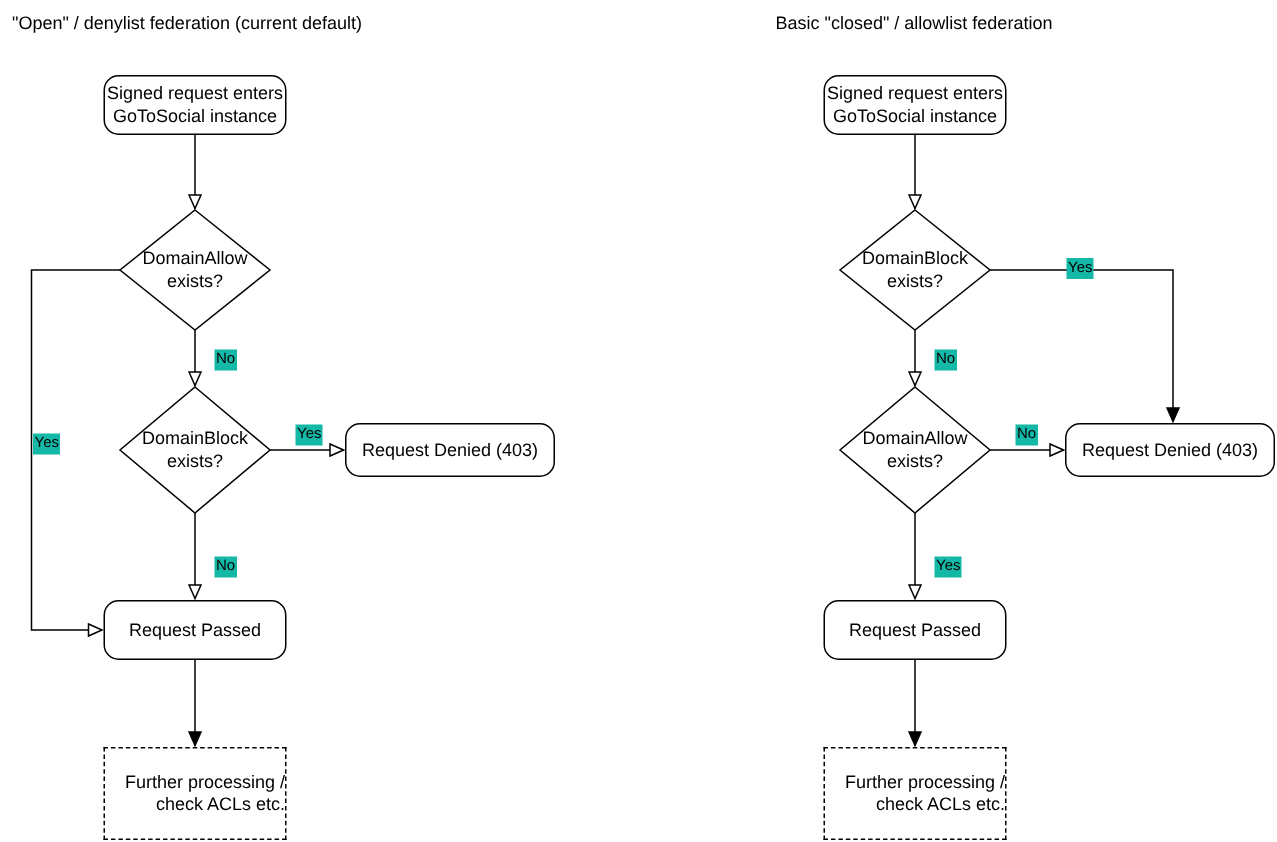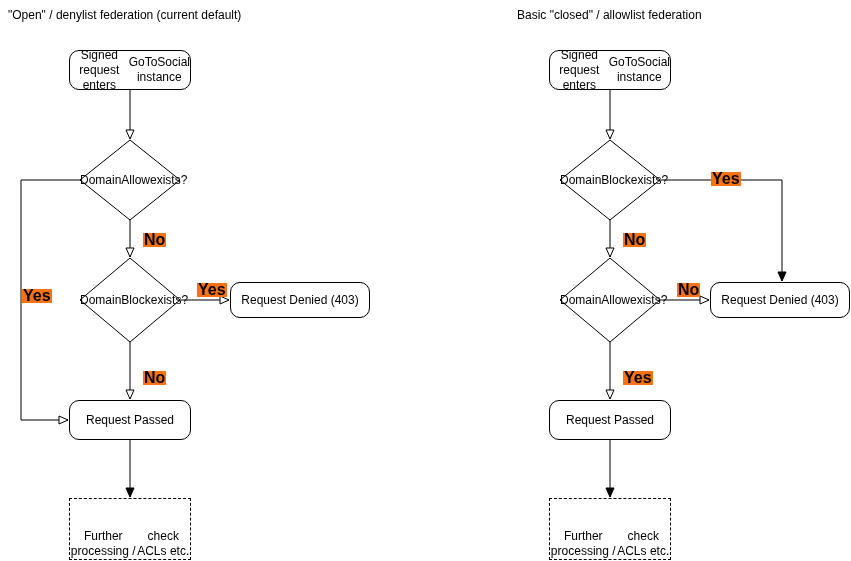--- a/index.html
+++ b/index.html
@@ -24,48 +24,49 @@
   }
   .chart-title {
     position: absolute;
     white-space: nowrap;
     font-size: 12px;
     color: #000000;
   }
   .node {
     position: absolute;
     display: flex;
+    flex-direction: column;
     align-items: center;
     justify-content: center;
     text-align: center;
     background: #ffffff;
     border: 1px solid #000000;
     font-size: 12px;
     line-height: 15px;
   }
   .node.rounded { border-radius: 10px; }
   .node.dashed { border: 1px dashed #000000; border-radius: 0; align-items: flex-end; }
   .diamond-label {
     position: absolute;
     display: flex;
-    flex-direction: row;
+    flex-direction: column;
     align-items: center;
+    justify-content: center;
     text-align: center;
     background: transparent;
     border: none;
     pointer-events: none;
   }
   .edge-label {
     position: absolute;
-    background: #f97316;
+    background: #14b8a6;
     padding: 0 1px;
-    font-size: 16px;
+    font-size: 10px;
     line-height: 14px;
     white-space: nowrap;
-    font-weight: bold;
   }
 </style>
 </head>
 <body>
 
 <div class="canvas">
 
   <svg class="wires" viewBox="0 0 851 561" xmlns="http://www.w3.org/2000/svg">
     <defs>
       <marker id="arrowOpen" viewBox="0 0 11 10" markerWidth="11" markerHeight="10" refX="10" refY="5" orient="auto" markerUnits="userSpaceOnUse">

